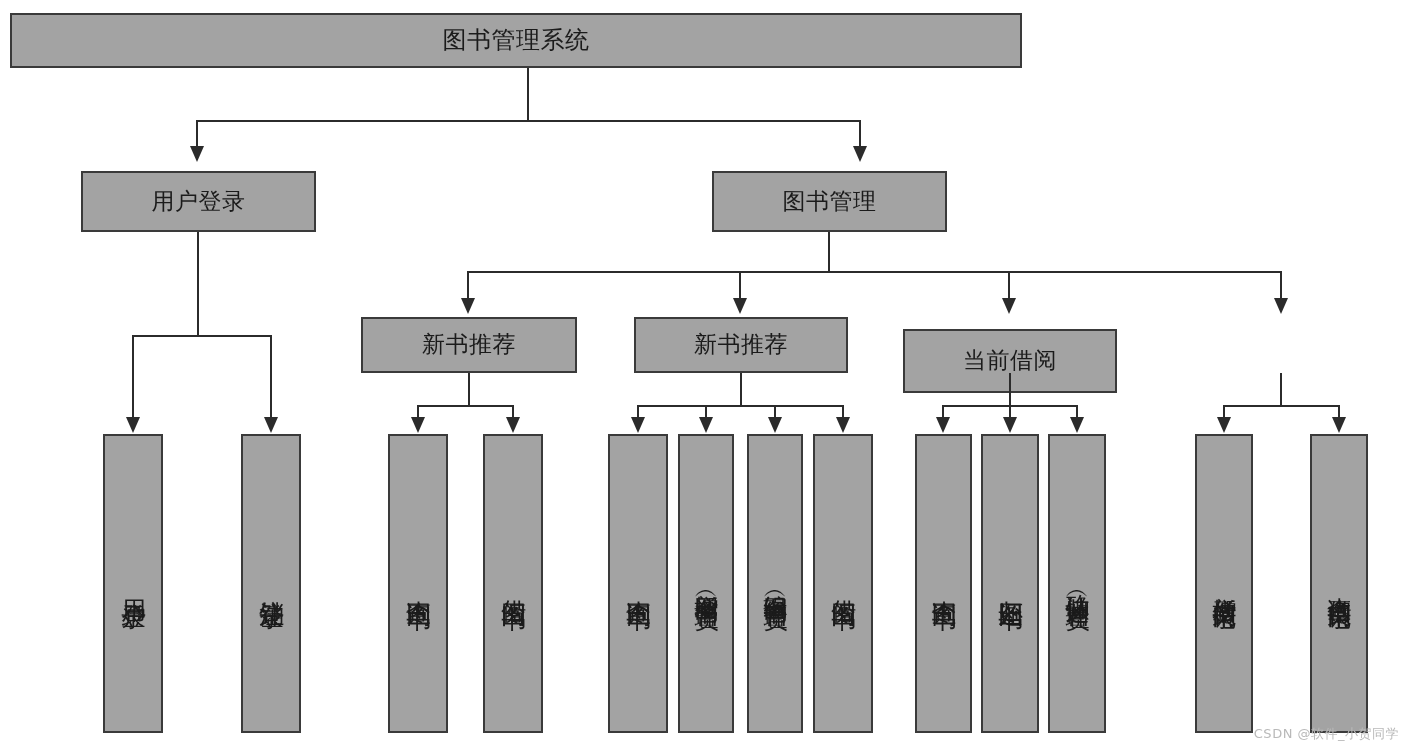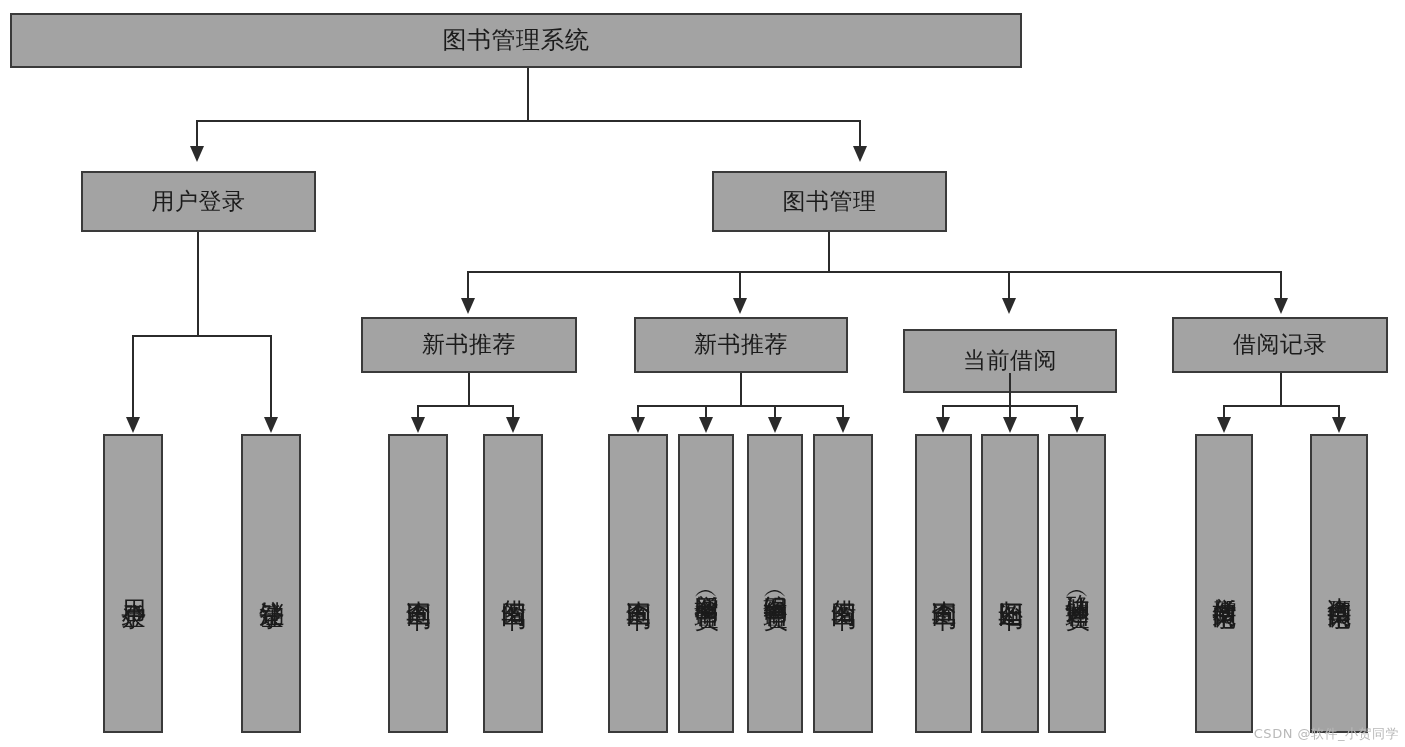--- a/index.html
+++ b/index.html
@@ -102,23 +102,20 @@
   </div>
 
   <div class="node horiz" style="left:361px; top:317px; width:216px; height:56px;">
     <span class="label">新书推荐</span>
   </div>
   <div class="node horiz" style="left:634px; top:317px; width:214px; height:56px;">
     <span class="label">新书推荐</span>
   </div>
   <div class="node horiz" style="left:903px; top:329px; width:214px; height:64px;align-items:center;">
     <span class="label">当前借阅</span>
-  </div>
-  <div class="node horiz" style="left:1172px; top:317px; width:216px; height:56px;">
-    <span class="label">借阅记录</span>
   </div>
 
   <div class="node vert" style="left:103px; top:434px; width:60px; height:299px;">
     <span class="label">用户登录</span>
   </div>
   <div class="node vert" style="left:241px; top:434px; width:60px; height:299px;">
     <span class="label">注销登录</span>
   </div>
 
   <div class="node vert" style="left:388px; top:434px; width:60px; height:299px;">

